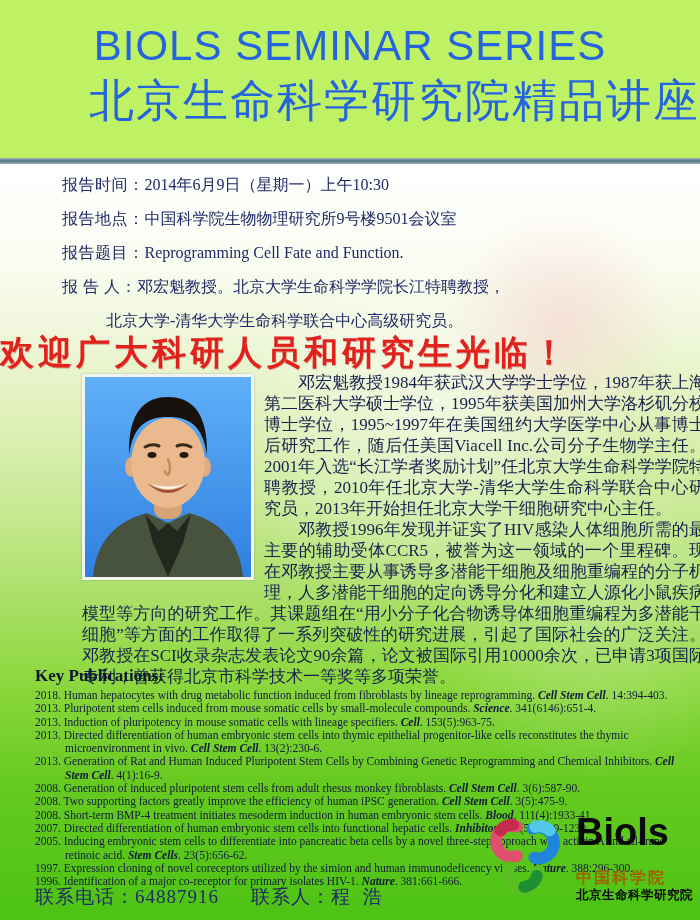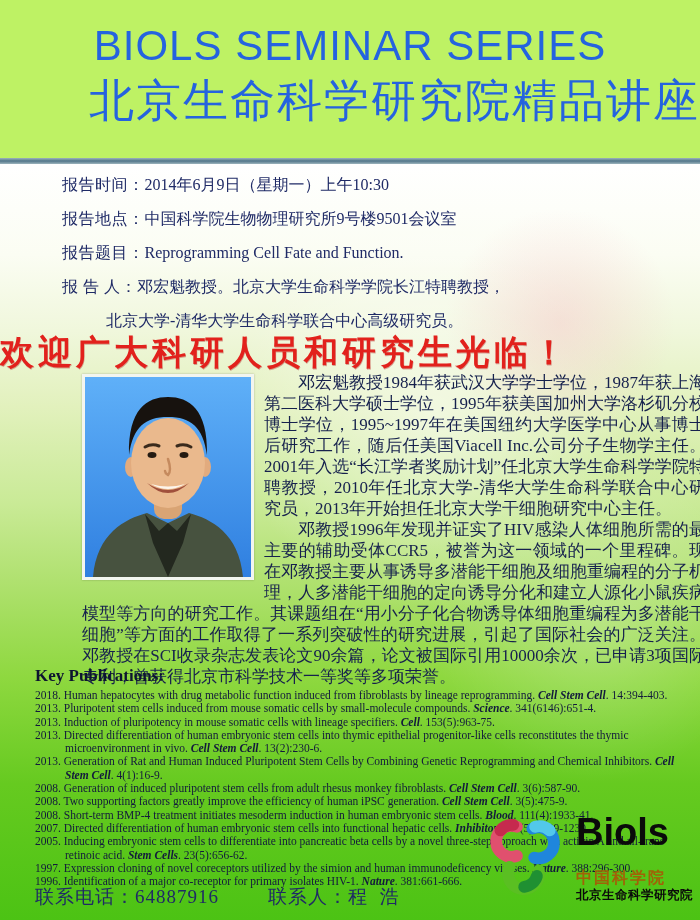--- a/index.html
+++ b/index.html
@@ -101,21 +101,21 @@
     padding-left:30px;text-indent:-30px;
   }
   .pub .journal{font-weight:bold;font-style:italic;}
   
   .contact{
     position:absolute;left:35px;bottom:10px;
     font-size:19px;letter-spacing:1px;
     color:var(--info-navy,#1f2a66);
     white-space:nowrap;
   }
-  .contact .phone{margin-right:49px;}
+  .contact .phone{margin-right:32px;}
   .contact .person-name{letter-spacing:4px;}
   
   .logo{
     position:absolute;right:8px;bottom:22px;
     width:212px;height:86px;
   }
   .logo-icon{
     position:absolute;left:0;top:2px;width:92px;height:82px;
   }
   .logo-text{

